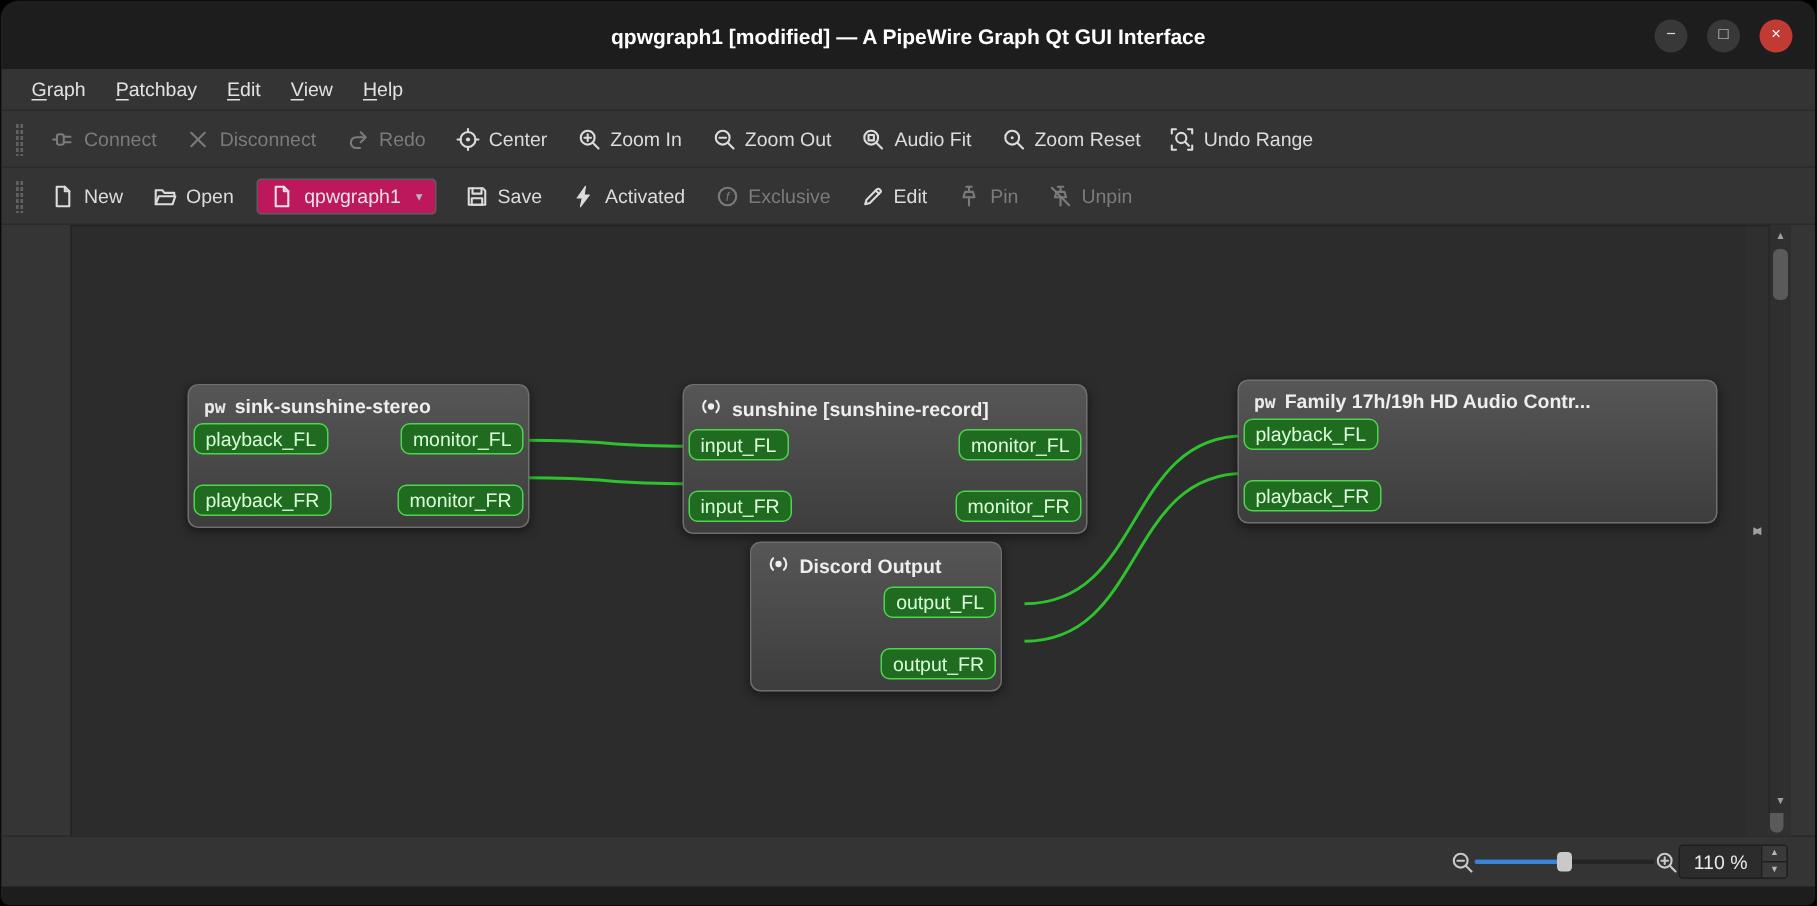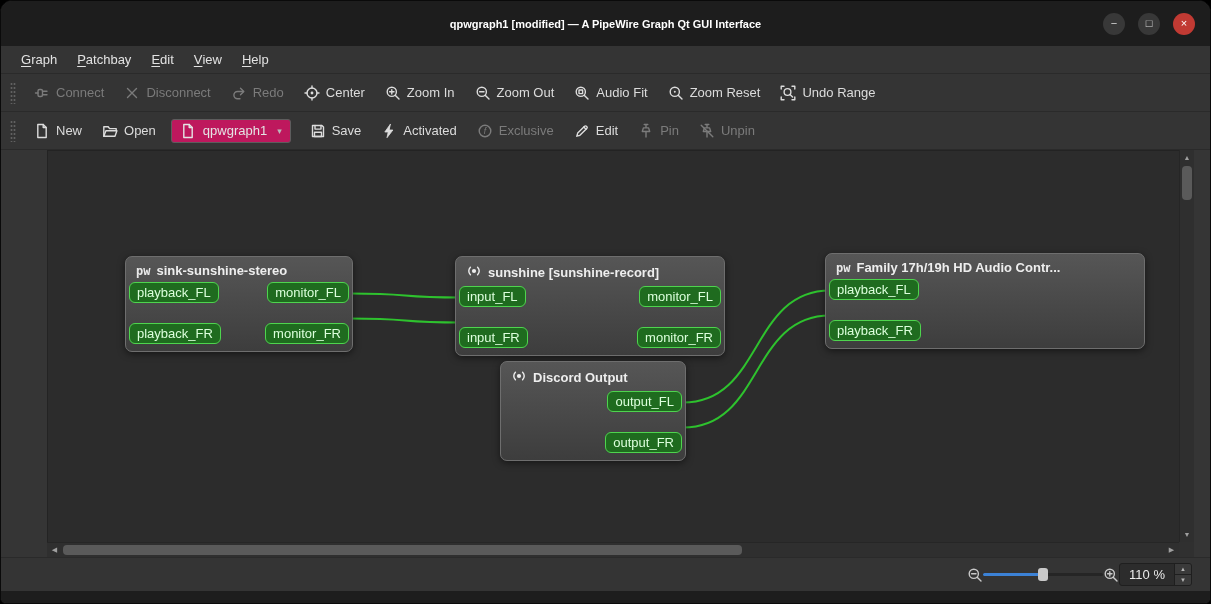--- a/index.html
+++ b/index.html
@@ -4,21 +4,21 @@
 <style>
   html,body { margin:0; padding:0; background:#000; }
   body { width:1211px; height:604px; font-family:"Liberation Sans", sans-serif; -webkit-font-smoothing:antialiased; }
   * { box-sizing:border-box; }
 
   .window { width:1211px; height:604px; border-radius:12px 12px 6px 6px; overflow:hidden;
             display:flex; flex-direction:column; background:#353535; border:1px solid #0a0a0a; }
 
   
   .titlebar { flex:0 0 45px; background:#1d1d1d; display:flex; align-items:center; position:relative; }
-  .title { position:absolute; left:0; right:0; text-align:center; color:#ffffff; font-weight:bold; font-size:11px; pointer-events:none; }
+  .title { position:absolute; left:0; right:0; text-align:center; color:#ffffff; font-weight:bold; font-size:14px; pointer-events:none; }
   .winbtns { margin-left:auto; display:flex; gap:13px; padding-right:15px; z-index:2; }
   .winbtn { width:22px; height:22px; border-radius:50%; background:#383838; color:#d9d9d9;
             display:flex; align-items:center; justify-content:center; font-size:11px; line-height:1; }
   .winbtn.close { background:#c13a33; color:#fff; }
 
   
   .menubar { flex:0 0 28px; background:#343434; border-bottom:1px solid #2a2a2a; display:flex; align-items:stretch;
              padding-left:10px; color:#e2e2e2; font-size:13px; }
   .menu-item { padding:0 10px; display:flex; align-items:center; cursor:default; }
   .mn { text-decoration:underline; text-underline-offset:2px; }
@@ -31,21 +31,21 @@
   .tool-btn { display:flex; align-items:center; gap:6px; font-size:13px; padding:5px 9px; border-radius:4px; color:#dcdcdc; }
   .tool-btn.disabled { color:#7b7b7b; }
   .tool-btn .icon, .combo .icon { display:flex; }
   .tool-btn svg, .combo svg { display:block; }
   .combo { display:flex; align-items:center; gap:7px; background:#be185d; border:1px solid #5d5d5d; border-radius:3px;
            padding:3px 8px; color:#e4e4e4; font-size:13px; margin:0 8px 0 4px; }
   .combo .caret { font-size:9px; color:#b9b9b9; padding-left:3px; }
 
   
   .canvas-frame { flex:1; display:flex; padding:0 16px; background:#353535; min-height:0; }
-  .canvas-col { flex:1; display:flex; flex-direction:column; min-width:0;padding-left:30px; }
+  .canvas-col { flex:1; display:flex; min-width:0;padding-left:30px; }
   .canvas { flex:1; position:relative; background:#2c2c2c; overflow:hidden;
             border:1px solid #232323; border-right:none; border-bottom:none; }
   #edges { position:absolute; left:0; top:0; pointer-events:none; }
 
   
   .node { position:absolute; border-radius:7px; background:linear-gradient(#565656,#3d3d3d);
           border:1px solid #6e6e6e; box-shadow:0 2px 7px rgba(0,0,0,.5); }
   .node-header { display:flex; align-items:center; gap:6px; padding:6px 10px 3px; color:#eeeeee;
                  font-weight:bold; font-size:13px; white-space:nowrap; overflow:hidden; }
   .pw-glyph { font-family:"DejaVu Sans Mono", monospace; font-weight:bold; font-size:12px; color:#e9e9e9; }
@@ -338,21 +338,21 @@
             </div>
             <div class="node-rows">
               <div class="port-row">
                 <span class="port left">playback_FL</span>
               </div>
               <div class="port-row">
                 <span class="port left">playback_FR</span>
               </div>
             </div>
           </div>
-          <div class="node" style="left: 452px; top: 210px; width: 186px;">
+          <div class="node" style="left: 452px; top: 210px; width: 168px;">
             <div class="node-header">
               <span class="icon"><svg width="16" height="16" viewBox="0 0 16 16" fill="none" stroke="currentColor" stroke-width="1.4" stroke-linecap="round" stroke-linejoin="round">
                   <circle cx="8" cy="8" r="2.1" fill="currentColor" stroke="none"></circle>
                   <path d="M4.4 4.2a5.3 5.3 0 0 0 0 7.6M11.6 4.2a5.3 5.3 0 0 1 0 7.6"></path>
                 </svg></span>
               <span class="node-title">Discord Output</span>
             </div>
             <div class="node-rows">
               <div class="port-row">
                 <span></span>

